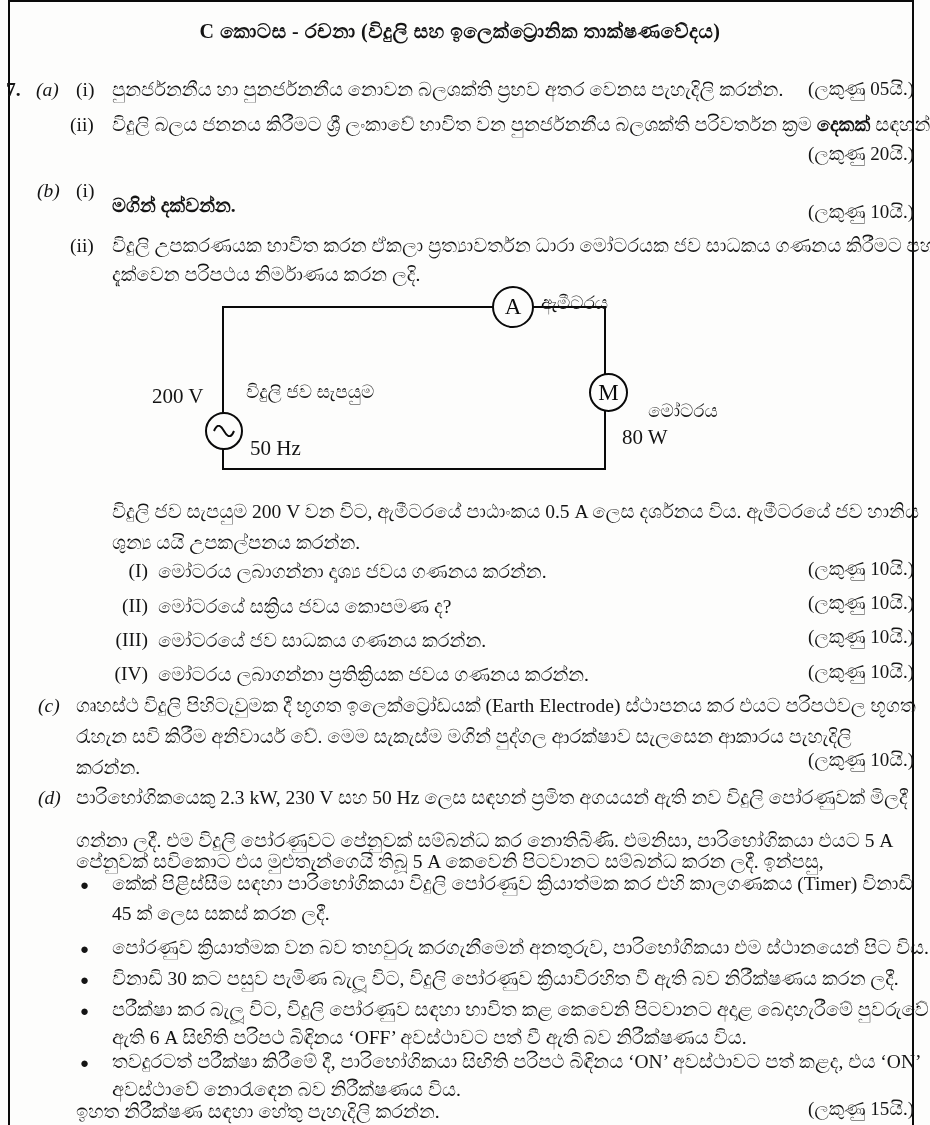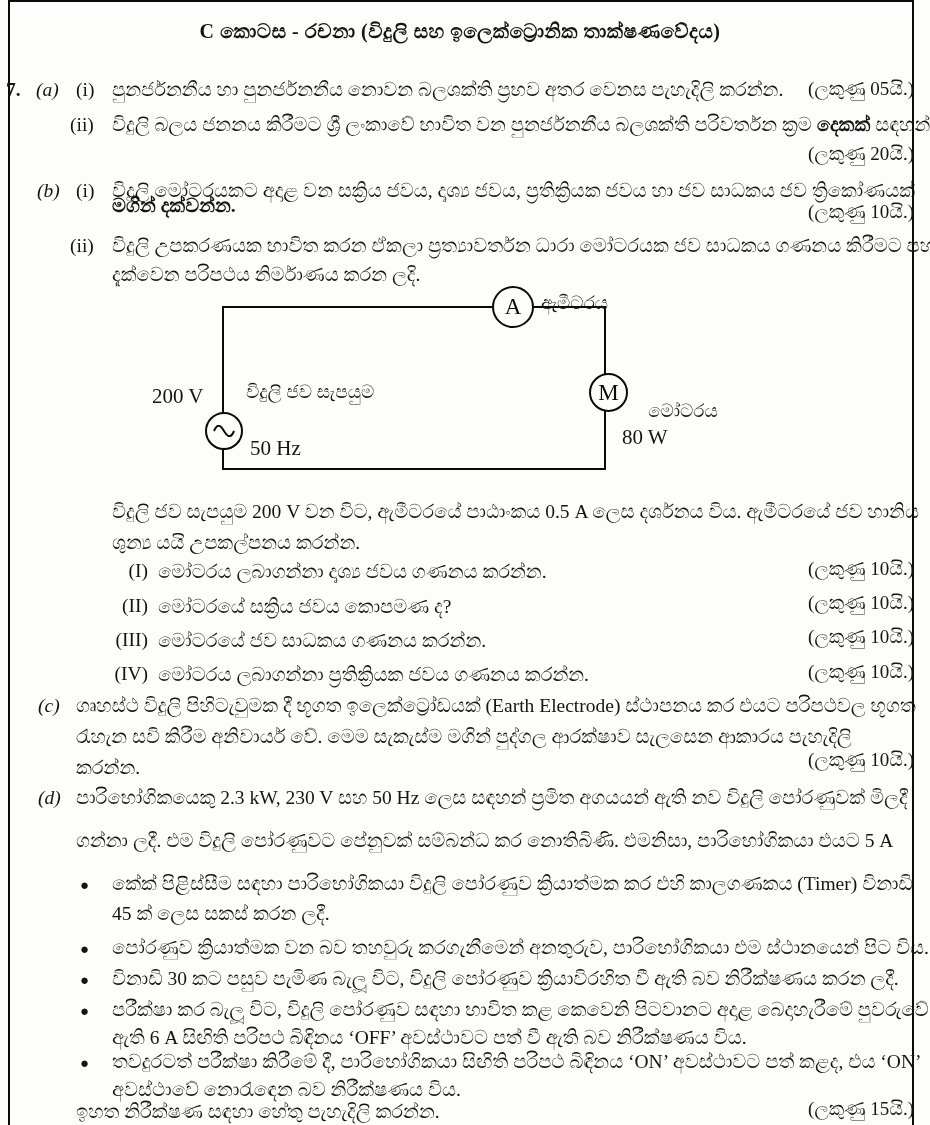--- a/index.html
+++ b/index.html
@@ -60,21 +60,20 @@
   <div class="ln txt" style="left:76px;top:78px;">(i)</div>
   <div class="ln txt" style="left:112px;top:78px;">පුනර්ජනනීය හා පුනර්ජනනීය නොවන බලශක්ති ප්‍රභව අතර වෙනස පැහැදිලි කරන්න.</div>
   <div class="mk txt" style="top:78px;">(ලකුණු 05යි.)</div>
 
   <div class="ln txt" style="left:70px;top:113px;">(ii)</div>
   <div class="ln txt" style="left:112px;top:113px;"><span>විදුලි බලය ජනනය කිරීමට ශ්‍රී ලංකාවේ භාවිත වන පුනර්ජනනීය බලශක්ති පරිවර්තන ක්‍රම </span><span class="bld">දෙකක්</span><span> සඳහන්</span></div>
   <div class="mk txt" style="top:143px;">(ලකුණු 20යි.)</div>
 
   <div class="ln plab txt" style="left:37px;top:179px;">(b)</div>
   <div class="ln txt" style="left:76px;top:179px;">(i)</div>
-  <div class="ln txt" style="left:112px;top:179px;">විදුලි මෝටරයකට අදාළ වන සක්‍රිය ජවය, දෘශ්‍ය ජවය, ප්‍රතික්‍රියක ජවය හා ජව සාධකය ජව ත්‍රිකෝණයක්</div>
   <div class="ln txt" style="left:112px;top:194px;font-weight:bold;">මගින් දක්වන්න.</div>
   <div class="mk txt" style="top:201px;">(ලකුණු 10යි.)</div>
 
   <div class="ln txt" style="left:70px;top:234px;">(ii)</div>
   <div class="ln txt" style="left:112px;top:234px;">විදුලි උපකරණයක භාවිත කරන ඒකලා ප්‍රත්‍යාවර්තන ධාරා මෝටරයක ජව සාධකය ගණනය කිරීමට පහත</div>
   <div class="ln txt" style="left:112px;top:263px;">දැක්වෙන පරිපථය නිර්මාණය කරන ලදි.</div>
 
   <div>
     <div class="circ-label" style="left:541px;top:273px;">ඇමීටරය</div>
     <div class="circ-rect"></div>
@@ -117,20 +116,21 @@
 
   <div class="ln plab txt" style="left:38px;top:694px;">(c)</div>
   <div class="ln txt" style="left:76px;top:725px;">රැහැන සවි කිරීම අනිවාර්ය වේ. මෙම සැකැස්ම මගින් පුද්ගල ආරක්ෂාව සැලසෙන ආකාරය පැහැදිලි</div>
   <div class="ln txt" style="left:76px;top:694px;">ගෘහස්ථ විදුලි පිහිටැවුමක දී භූගත ඉලෙක්ට්‍රෝඩයක් (Earth Electrode) ස්ථාපනය කර එයට පරිපථවල භූගත</div>
   <div class="ln txt" style="left:76px;top:756px;">කරන්න.</div>
   <div class="mk txt" style="top:749px;">(ලකුණු 10යි.)</div>
 
   <div class="ln plab txt" style="left:38px;top:786px;">(d)</div>
   <div class="ln txt" style="left:76px;top:786px;">පාරිභෝගිකයෙකු 2.3 kW, 230 V සහ 50 Hz ලෙස සඳහන් ප්‍රමිත අගයයන් ඇති නව විදුලි පෝරණුවක් මිලදී</div>
   <div class="ln txt" style="left:76px;top:818px;margin-top:11px;">ගන්නා ලදී. එම විදුලි පෝරණුවට පේනුවක් සම්බන්ධ කර නොතිබිණි. එමනිසා, පාරිභෝගිකයා එයට 5 A</div>
+  <div class="ln txt" style="left:76px;top:850px;">පේනුවක් සවිකොට එය මුළුතැන්ගෙයි තිබූ 5 A කෙවෙනි පිටවානට සම්බන්ධ කරන ලදී. ඉන්පසු,</div>
 
   <div class="bdot txt" style="left:80px;top:874px;">●</div>
   <div class="ln txt" style="left:112px;top:872px;">කේක් පිළිස්සීම සඳහා පාරිභෝගිකයා විදුලි පෝරණුව ක්‍රියාත්මක කර එහි කාලගණකය (Timer) විනාඩි</div>
   <div class="ln txt" style="left:112px;top:902px;">45 ක් ලෙස සකස් කරන ලදී.</div>
 
   <div class="bdot txt" style="left:80px;top:938px;">●</div>
   <div class="ln txt" style="left:112px;top:936px;">පෝරණුව ක්‍රියාත්මක වන බව තහවුරු කරගැනීමෙන් අනතුරුව, පාරිභෝගිකයා එම ස්ථානයෙන් පිට විය.</div>
 
   <div class="bdot txt" style="left:80px;top:969px;">●</div>
   <div class="ln txt" style="left:112px;top:967px;">විනාඩි 30 කට පසුව පැමිණ බැලූ විට, විදුලි පෝරණුව ක්‍රියාවිරහිත වී ඇති බව නිරීක්ෂණය කරන ලදී.</div>

